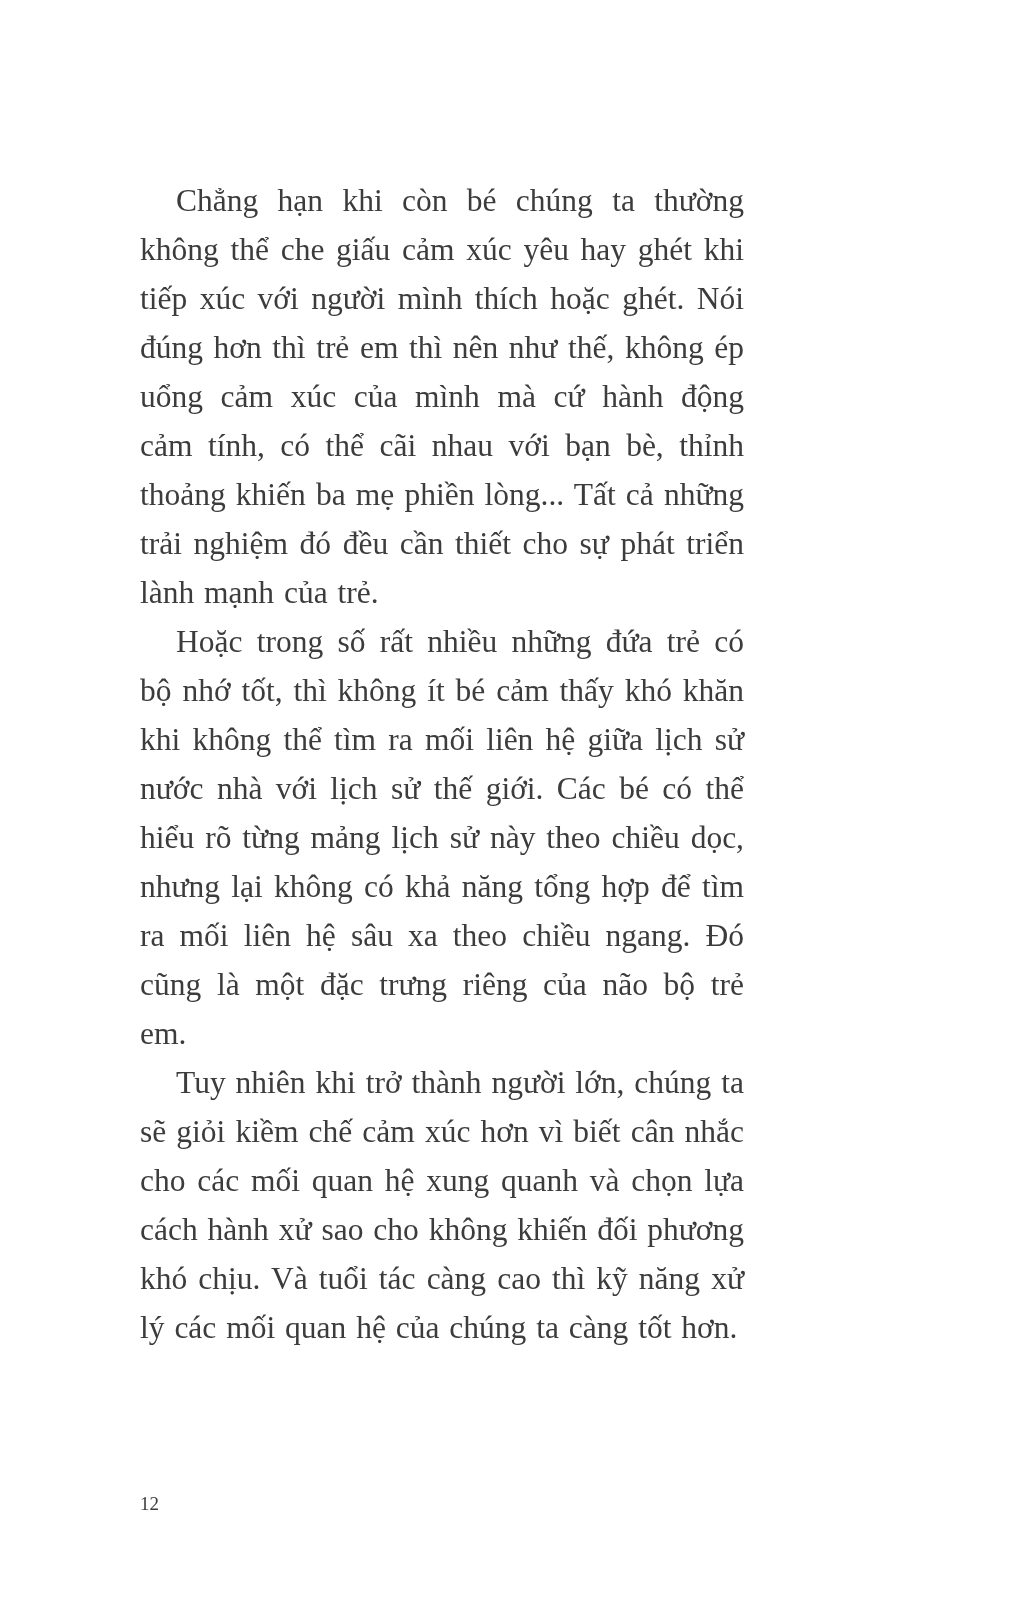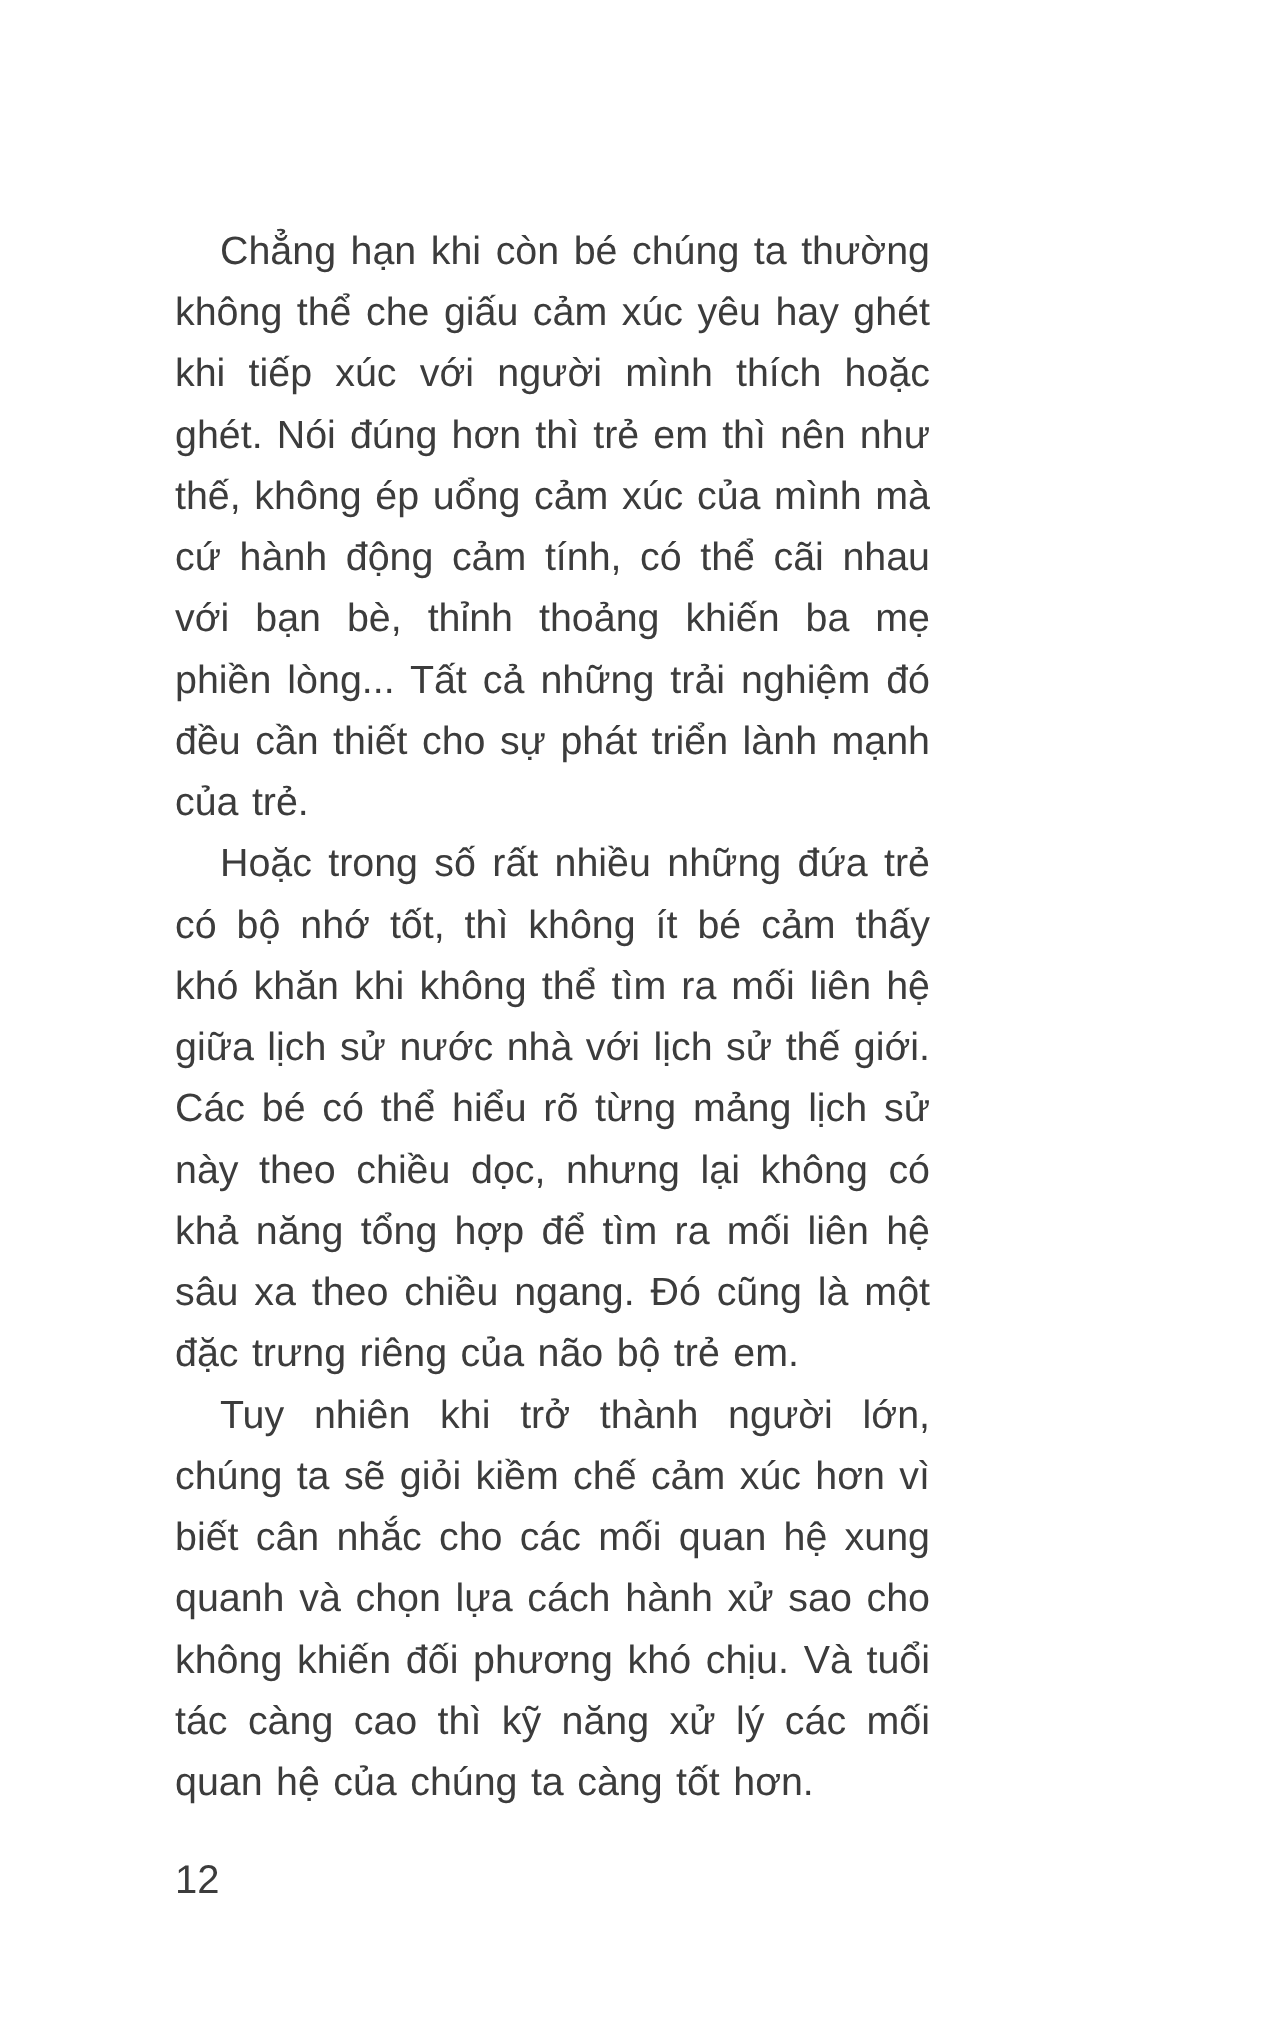--- a/index.html
+++ b/index.html
@@ -7,37 +7,37 @@
     padding: 0;
     background: #ffffff;
   }
   .book-page {
     position: relative;
     width: 908px;
     height: 1615px;
     box-sizing: border-box;
     background: #ffffff;
     padding: 176px 164px 0 140px;
-    font-family: Liberation Sans, sans-serif;
+    font-family: Liberation Serif, serif;
     font-size: 31.5px;
     line-height: 49px;
     color: #3c3c3c;
     overflow: hidden;
   }
   .para {
     margin: 0;
     text-align: justify;
     text-indent: 36px;
     word-spacing: 2px;
   }
   .page-number {
     position: absolute;
     left: 140px;
     bottom: 98px;
-    font-size: 32px;
+    font-size: 19px;
     line-height: 27px;
     color: #3c3c3c;
   }
 </style>
 </head>
 <body>
 
 <div class="book-page">
   <p class="para">Chẳng hạn khi còn bé chúng ta thường không thể che giấu cảm xúc yêu hay ghét khi tiếp xúc với người mình thích hoặc ghét. Nói đúng hơn thì trẻ em thì nên như thế, không ép uổng cảm xúc của mình mà cứ hành động cảm tính, có thể cãi nhau với bạn bè, thỉnh thoảng khiến ba mẹ phiền lòng... Tất cả những trải nghiệm đó đều cần thiết cho sự phát triển lành mạnh của trẻ.</p>
   <p class="para">Hoặc trong số rất nhiều những đứa trẻ có bộ nhớ tốt, thì không ít bé cảm thấy khó khăn khi không thể tìm ra mối liên hệ giữa lịch sử nước nhà với lịch sử thế giới. Các bé có thể hiểu rõ từng mảng lịch sử này theo chiều dọc, nhưng lại không có khả năng tổng hợp để tìm ra mối liên hệ sâu xa theo chiều ngang. Đó cũng là một đặc trưng riêng của não bộ trẻ em.</p>

